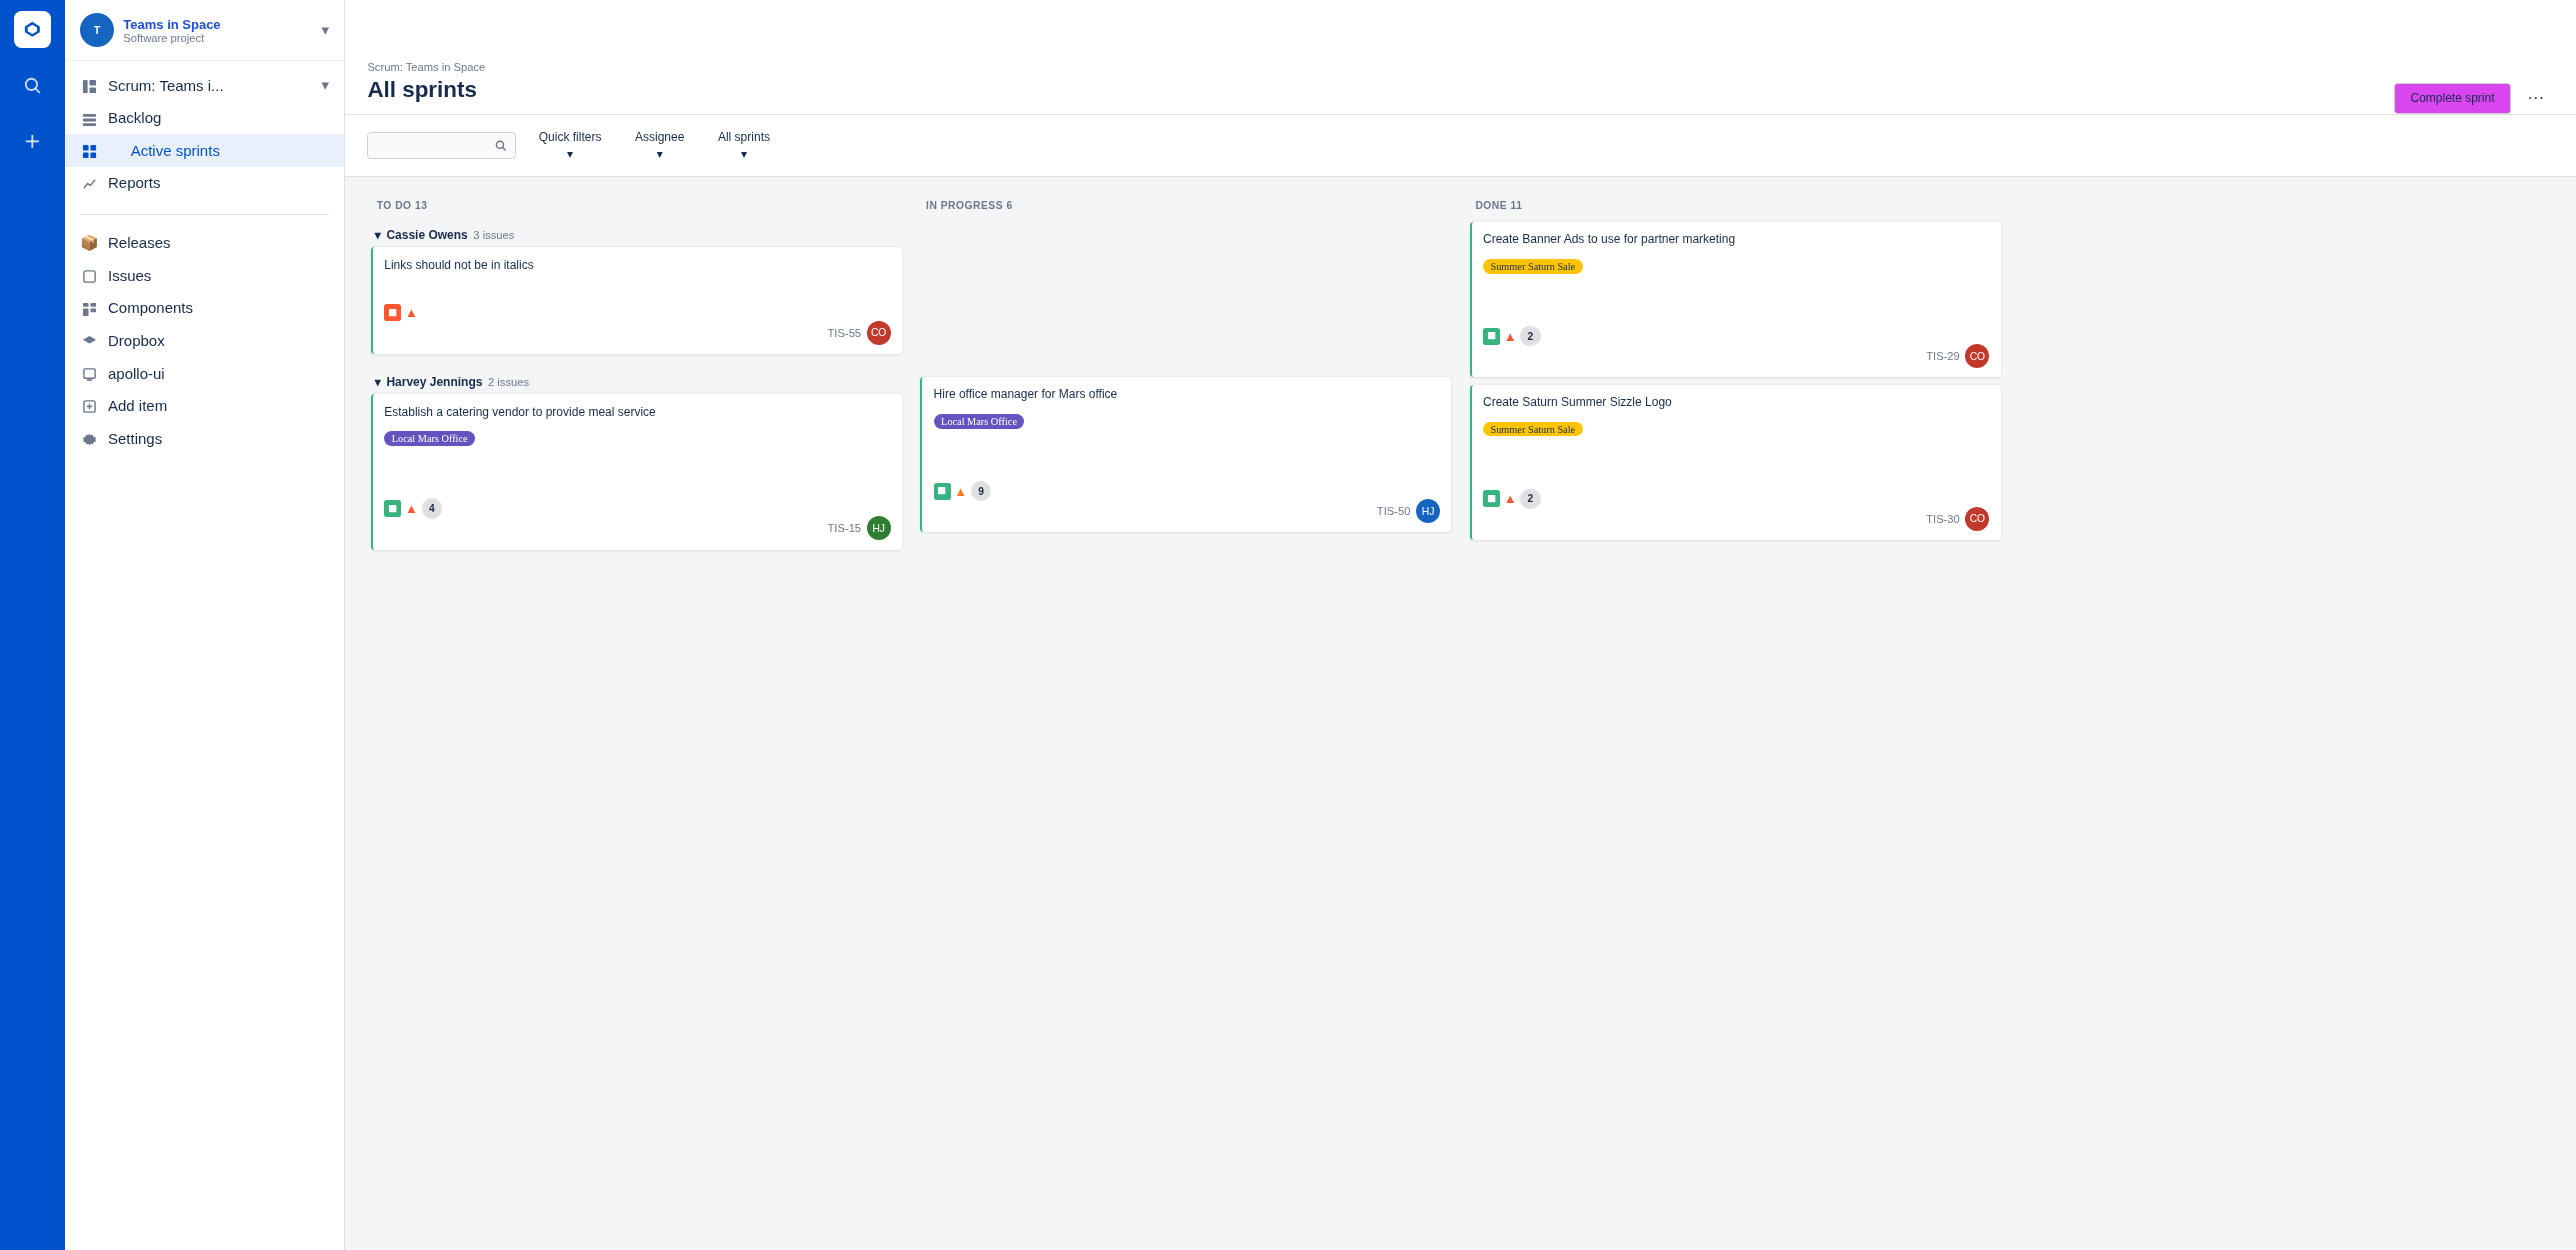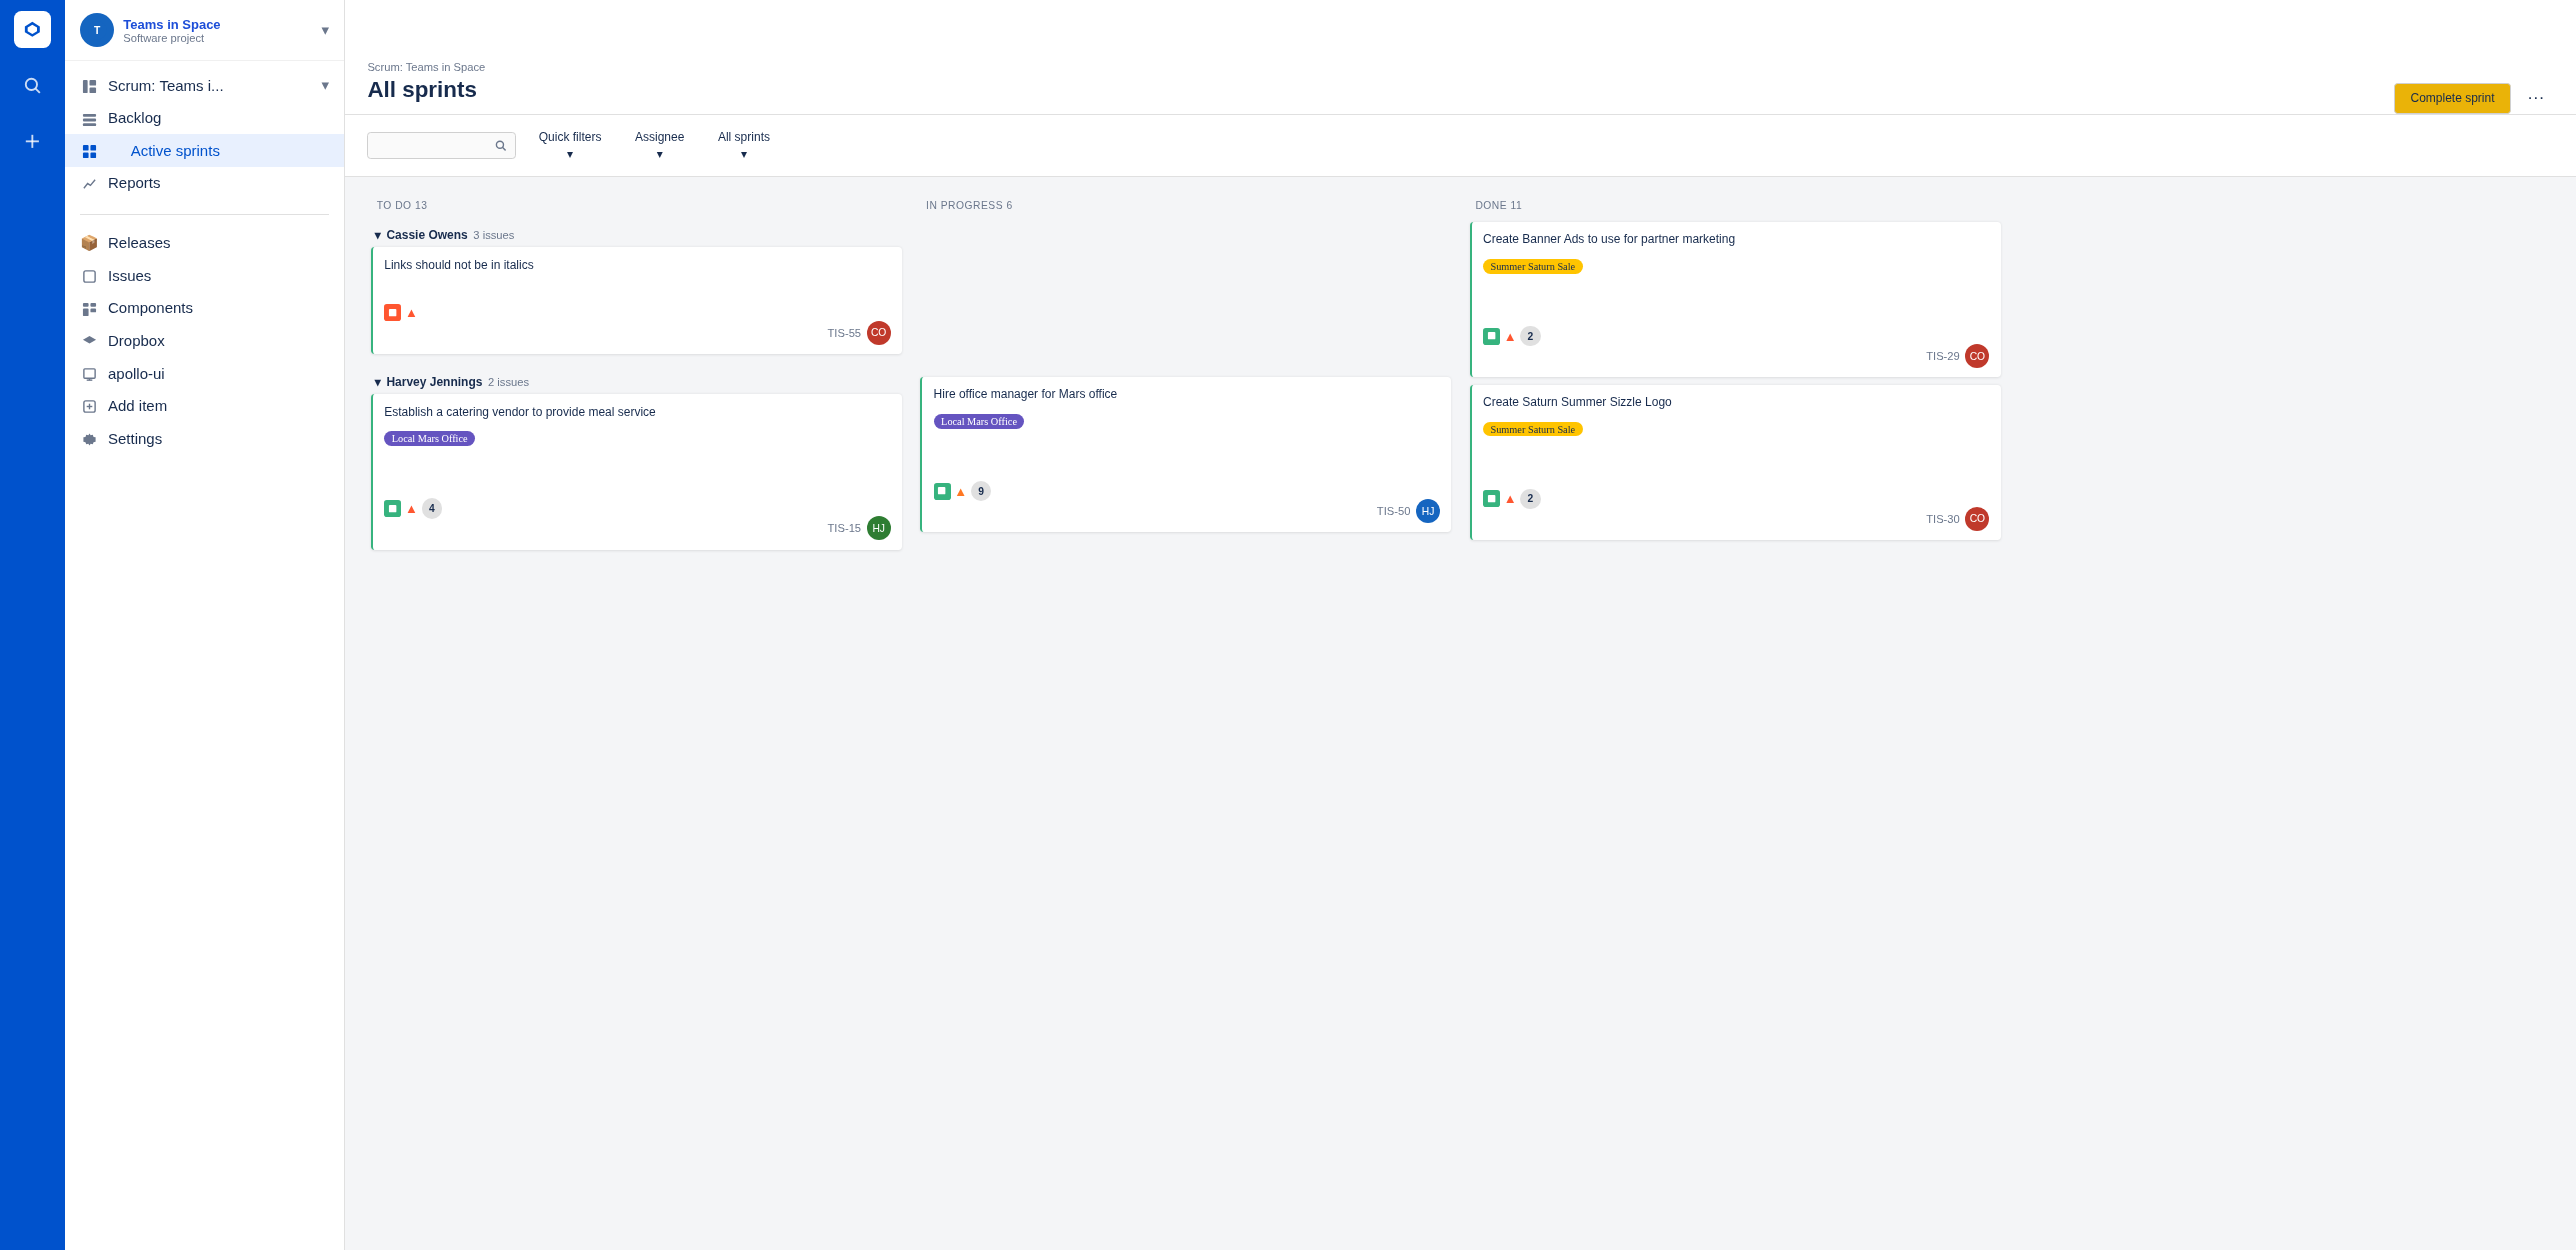--- a/index.html
+++ b/index.html
@@ -125,21 +125,21 @@
     .filter-btn {
       display: flex; align-items: center; gap: 3.7px;
       padding: 5.6px 11.2px;
       border: none; background: transparent;
       font-size: 12px; color: #172b4d;
       cursor: pointer; border-radius: 3.7px; flex-direction: column;
     }
 
     .complete-sprint-btn {
       padding: 7.5px 15px;
-      background: #eab308;
+      background: #d946ef;
       border: 0.9px solid #d0d0d0;
       border-radius: 3.7px;
       font-size: 12px;
       color: #172b4d;
       cursor: pointer;
       font-weight: 500;
     }
     .more-btn {
       padding: 5.6px 9.3px;
       background: transparent;
@@ -166,21 +166,21 @@
 
     .column {
       background: #f4f5f7;
       border-radius: 3.7px;
       display: flex;
       flex-direction: column;
     }
     .column-header {
       padding: 7.5px 9.3px;
       font-size: 10.3px;
-      font-weight: 400;
+      font-weight: 700;
       color: #6b778c;
       letter-spacing: 0.5px;
       text-transform: uppercase;
     }
     .column-body {
       flex: 1;
       padding: 3.7px;
       display: flex;
       flex-direction: column;
       gap: 7.5px;

